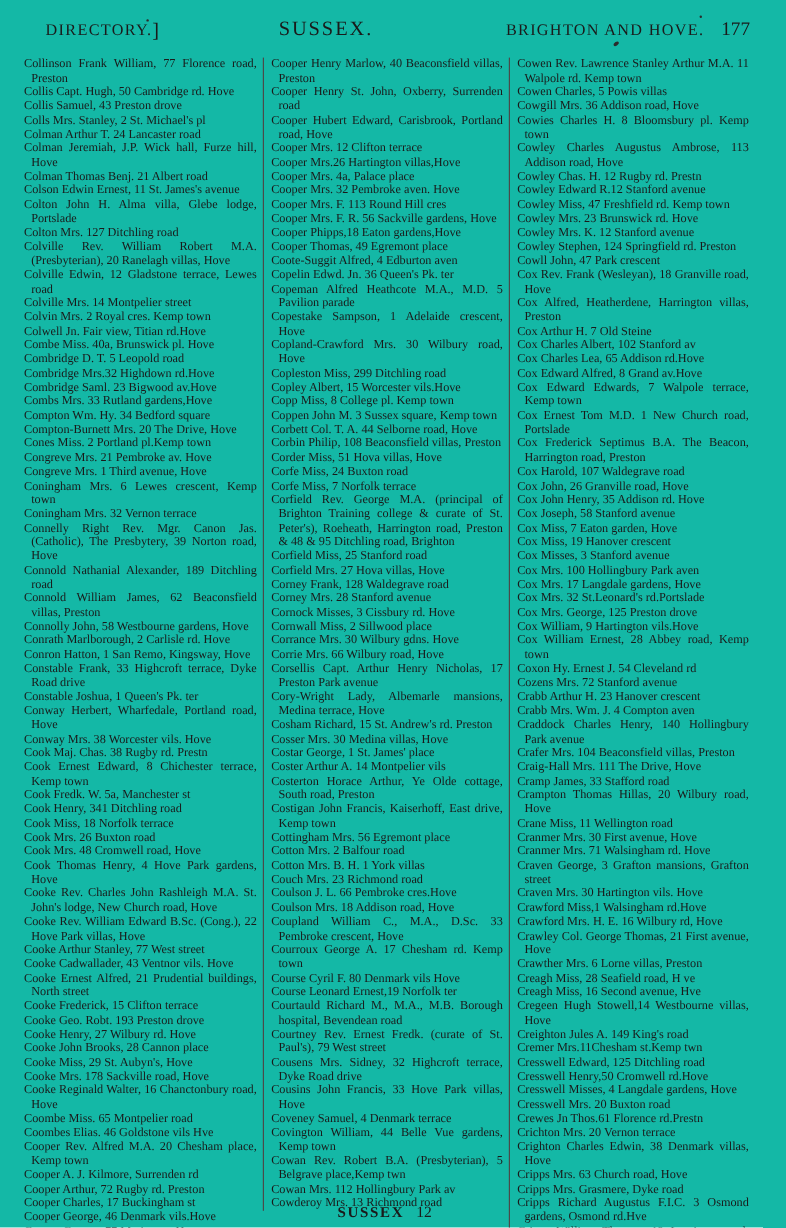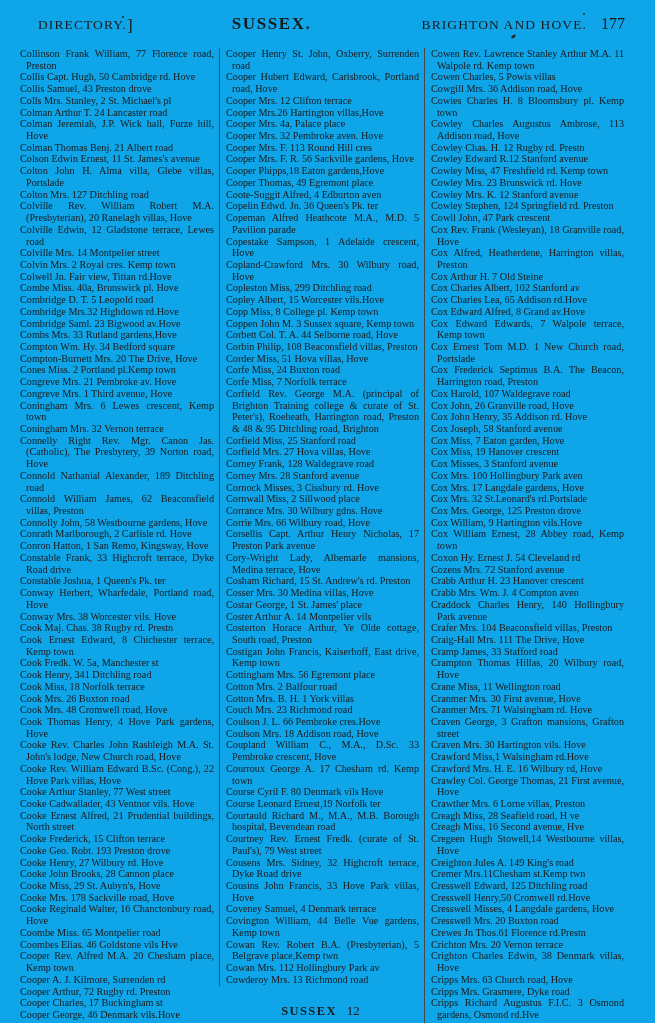--- a/index.html
+++ b/index.html
@@ -15,21 +15,21 @@
     font-family: "Liberation Serif", "DejaVu Serif", serif;
     color: #1a1a1a;
     position: relative;
   }
   .page {
     position: relative;
     width: 655px;
     height: 1023px;
     box-sizing: border-box;
     padding: 14px 8px 6px 8px;
-    background: #0ea5e9;
+    background: #14b8a6;
   }
   
   .running-head {
     display: flex;
     align-items: baseline;
     justify-content: space-between;
     padding: 0 22px 0 30px;
     height: 26px;
     margin-bottom: 8px;
   }
@@ -47,21 +47,20 @@
     position: relative;
     top: 2px;
   }
   .rh-center {
     font-size: 17px;
     letter-spacing: 1.6px;
     text-transform: uppercase;
     white-space: nowrap;
     position: relative;
     left: -6px;
-    font-weight: bold;
   }
   .rh-right {
     font-size: 13.5px;
     letter-spacing: 1.1px;
     text-transform: uppercase;
     white-space: nowrap;
     display: flex;
     align-items: baseline;
     gap: 14px;
   }
@@ -153,21 +152,21 @@
   <div class="columns">
     <div class="col">
         <p class="entry hang">Collinson Frank William, 77 Florence road, Preston</p>
         <p class="entry hang">Collis Capt. Hugh, 50 Cambridge rd. Hove</p>
         <p class="entry hang">Collis Samuel, 43 Preston drove</p>
         <p class="entry hang">Colls Mrs. Stanley, 2 St. Michael's pl</p>
         <p class="entry hang">Colman Arthur T. 24 Lancaster road</p>
         <p class="entry hang">Colman Jeremiah, J.P. Wick hall, Furze hill, Hove</p>
         <p class="entry hang">Colman Thomas Benj. 21 Albert road</p>
         <p class="entry hang">Colson Edwin Ernest, 11 St. James's avenue</p>
-        <p class="entry hang">Colton John H. Alma villa, Glebe villas, Portslade</p>
+        <p class="entry hang">Colton John H. Alma villa, Glebe lodge, Portslade</p>
         <p class="entry hang">Colton Mrs. 127 Ditchling road</p>
         <p class="entry hang">Colville Rev. William Robert M.A. (Presbyterian), 20 Ranelagh villas, Hove</p>
         <p class="entry hang">Colville Edwin, 12 Gladstone terrace, Lewes road</p>
         <p class="entry hang">Colville Mrs. 14 Montpelier street</p>
         <p class="entry hang">Colvin Mrs. 2 Royal cres. Kemp town</p>
         <p class="entry hang">Colwell Jn. Fair view, Titian rd.Hove</p>
         <p class="entry hang">Combe Miss. 40a, Brunswick pl. Hove</p>
         <p class="entry hang">Combridge D. T. 5 Leopold road</p>
         <p class="entry hang">Combridge Mrs.32 Highdown rd.Hove</p>
         <p class="entry hang">Combridge Saml. 23 Bigwood av.Hove</p>
@@ -212,20 +211,21 @@
         <p class="entry hang">Coombe Miss. 65 Montpelier road</p>
         <p class="entry hang">Coombes Elias. 46 Goldstone vils Hve</p>
         <p class="entry hang">Cooper Rev. Alfred M.A. 20 Chesham place, Kemp town</p>
         <p class="entry hang">Cooper A. J. Kilmore, Surrenden rd</p>
         <p class="entry hang">Cooper Arthur, 72 Rugby rd. Preston</p>
         <p class="entry hang">Cooper Charles, 17 Buckingham st</p>
         <p class="entry hang">Cooper George, 46 Denmark vils.Hove</p>
         <p class="entry hang">Cooper George, 77 Marine av. Hove</p>
       </div>
     <div class="col">
+        <p class="entry hang">Cooper Henry Marlow, 40 Beaconsfield villas, Preston</p>
         <p class="entry hang">Cooper Henry St. John, Oxberry, Surrenden road</p>
         <p class="entry hang">Cooper Hubert Edward, Carisbrook, Portland road, Hove</p>
         <p class="entry hang">Cooper Mrs. 12 Clifton terrace</p>
         <p class="entry hang">Cooper Mrs.26 Hartington villas,Hove</p>
         <p class="entry hang">Cooper Mrs. 4a, Palace place</p>
         <p class="entry hang">Cooper Mrs. 32 Pembroke aven. Hove</p>
         <p class="entry hang">Cooper Mrs. F. 113 Round Hill cres</p>
         <p class="entry hang">Cooper Mrs. F. R. 56 Sackville gardens, Hove</p>
         <p class="entry hang">Cooper Phipps,18 Eaton gardens,Hove</p>
         <p class="entry hang">Cooper Thomas, 49 Egremont place</p>

